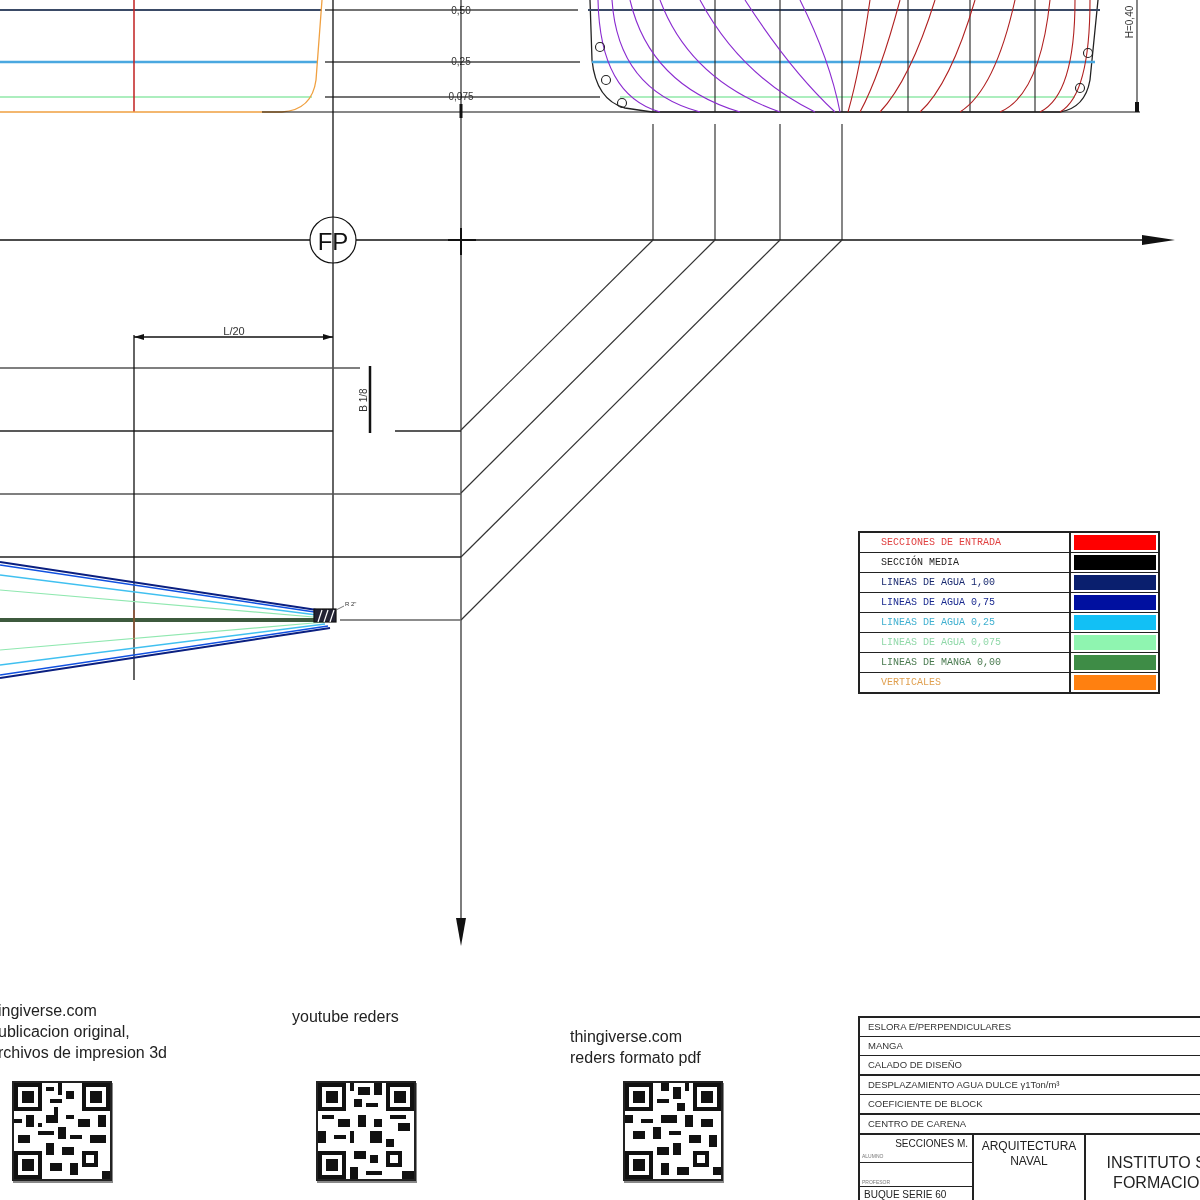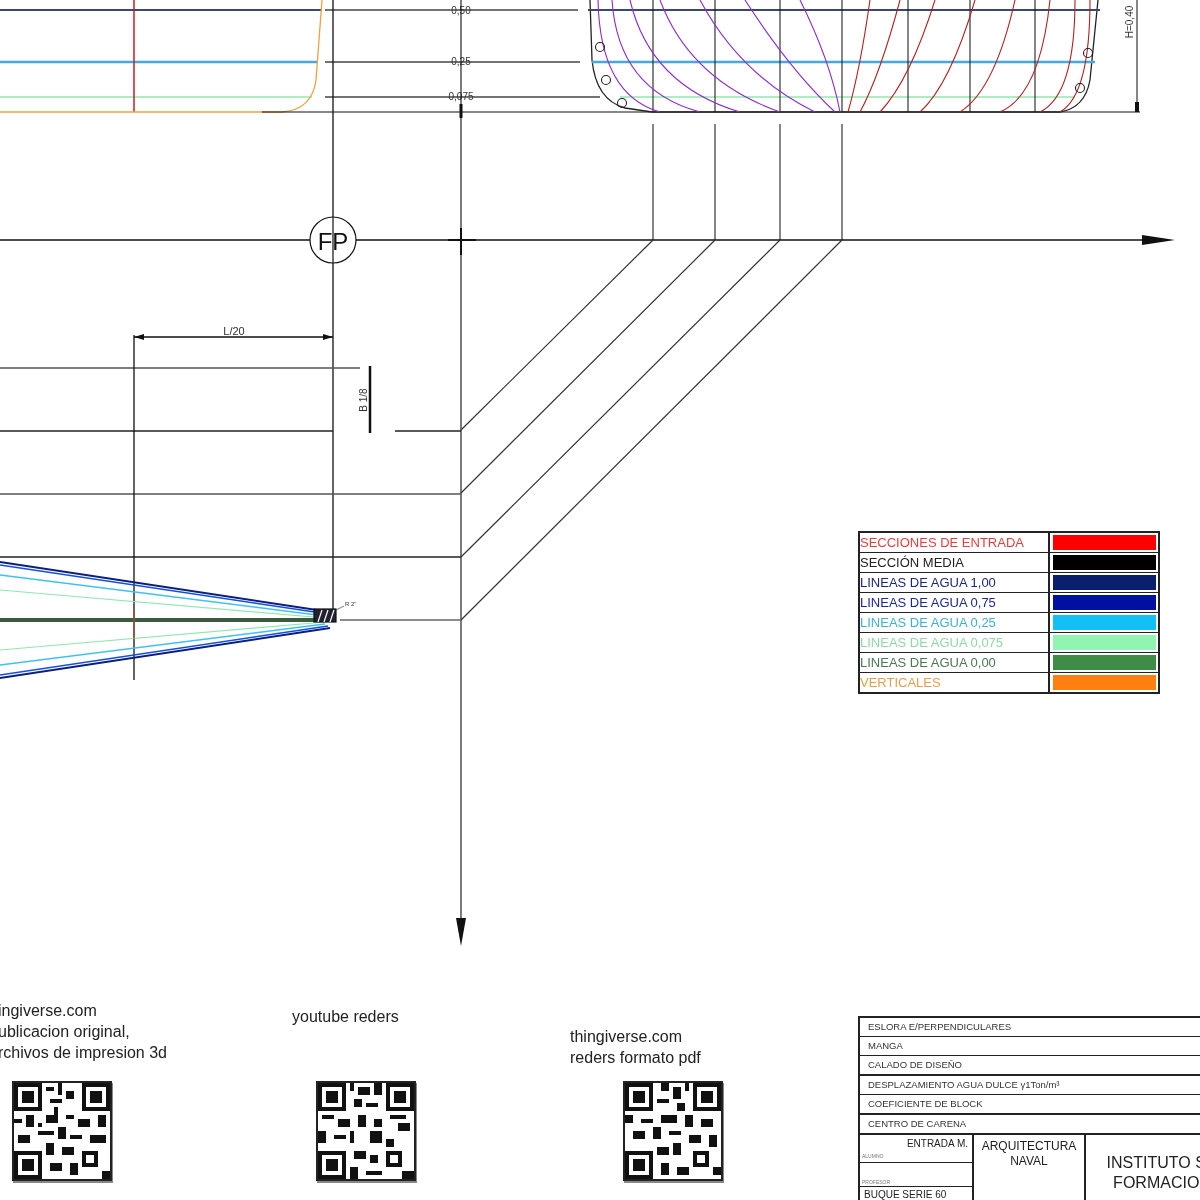--- a/index.html
+++ b/index.html
@@ -2,21 +2,21 @@
 <html><head>
 <meta charset="utf-8">
 <style>
   html, body { margin: 0; padding: 0; background: #ffffff; }
   body { width: 1200px; height: 1200px; position: relative; overflow: hidden; font-family: "Liberation Sans", sans-serif; }
   svg.drawing { position: absolute; left: 0; top: 0; }
   .lbl { font-family: "Liberation Sans", sans-serif; fill: #333; }
   .legend { position: absolute; left: 858px; top: 531px; width: 298px; border: 2px solid #222; border-collapse: collapse; background: #fff; }
   .legend-row { display: flex; height: 19px; border-bottom: 1px solid #222; }
   .legend-row:last-child { border-bottom: none; }
-  .legend-text { width: 188px; font-size: 13px; line-height: 19px; padding-left: 0; border-right: 2px solid #222; white-space: nowrap; overflow: hidden; }
+  .legend-text { width: 188px; font-size: 10px; line-height: 19px; padding-left: 21px; border-right: 2px solid #222; white-space: nowrap; overflow: hidden; font-family: Liberation Mono, monospace; }
   .legend-swatch { flex: 1; margin: 2px 2px 2px 3px; }
   .qr-block { position: absolute; text-align: left; font-size: 16px; color: #222; line-height: 21px; }
   .qr { position: absolute; width: 96px; height: 96px; border: 2px solid #222; background: #fff; box-shadow: 1px 2px 0 #888; overflow: hidden; }
   .qr svg { display: block; }
   .title-table { position: absolute; left: 858px; top: 1016px; width: 345px; border-left: 2px solid #222; border-top: 2px solid #222; }
   .tt-row { height: 18px; border-bottom: 1px solid #222; font-size: 9.5px; line-height: 18px; padding-left: 8px; color: #333; white-space: nowrap; }
   .tt-row.thick { border-bottom: 2px solid #222; }
   .tt-bottom { position: relative; height: 70px; }
   .tt-cell { position: absolute; border-right: 2px solid #222; border-bottom: 1px solid #222; box-sizing: border-box; font-size: 10px; color: #222; }
   .tiny { font-size: 5px; color: #777; position: absolute; left: 2px; }
@@ -200,21 +200,21 @@
   </div>
   <div class="legend-row">
     <div class="legend-text" style="color:#40b0d0">LINEAS DE AGUA   0,25</div>
     <div class="legend-swatch" style="background:#12c0f5"></div>
   </div>
   <div class="legend-row">
     <div class="legend-text" style="color:#90d8a8">LINEAS DE AGUA   0,075</div>
     <div class="legend-swatch" style="background:#8ff5b0"></div>
   </div>
   <div class="legend-row">
-    <div class="legend-text" style="color:#4a7a50">LINEAS DE AGUA   0,00</div>
+    <div class="legend-text" style="color:#4a7a50">LINEAS DE MANGA   0,00</div>
     <div class="legend-swatch" style="background:#3e8c46"></div>
   </div>
   <div class="legend-row">
     <div class="legend-text" style="color:#e0a050">VERTICALES</div>
     <div class="legend-swatch" style="background:#ff8010"></div>
   </div>
 </div>
 
 <div class="qr-block" style="left:-2px; top:1000px;">
   <div>ingiverse.com</div>
@@ -348,21 +348,21 @@
 <div class="title-table">
   <div class="tt-row">ESLORA E/PERPENDICULARES</div>
   <div class="tt-row">MANGA</div>
   <div class="tt-row thick">CALADO DE DISEÑO</div>
   <div class="tt-row">DESPLAZAMIENTO AGUA DULCE   γ1Ton/m³</div>
   <div class="tt-row thick">COEFICIENTE DE BLOCK</div>
   <div class="tt-row thick">CENTRO DE CARENA</div>
   <div class="tt-bottom">
     <div class="tt-cell" style="left:0; top:0; width:114px; height:28px;">
       <span class="tiny" style="top:18px;">ALUMNO</span>
-      <span style="position:absolute; right:4px; top:3px;">ENTRADA M.</span>
+      <span style="position:absolute; right:4px; top:3px;">SECCIONES M.</span>
     </div>
     <div class="tt-cell" style="left:0; top:28px; width:114px; height:24px;">
       <span class="tiny" style="top:16px;">PROFESOR</span>
     </div>
     <div class="tt-cell" style="left:0; top:52px; width:114px; height:18px; border-bottom:none;">
       <span style="position:absolute; left:4px; top:2px;">BUQUE SERIE 60</span>
     </div>
     <div class="tt-cell" style="left:114px; top:0; width:112px; height:70px; border-bottom:none; text-align:center; font-size:12px; line-height:15px; padding-top:4px;">
       <div>ARQUITECTURA</div>
       <div>NAVAL</div>

